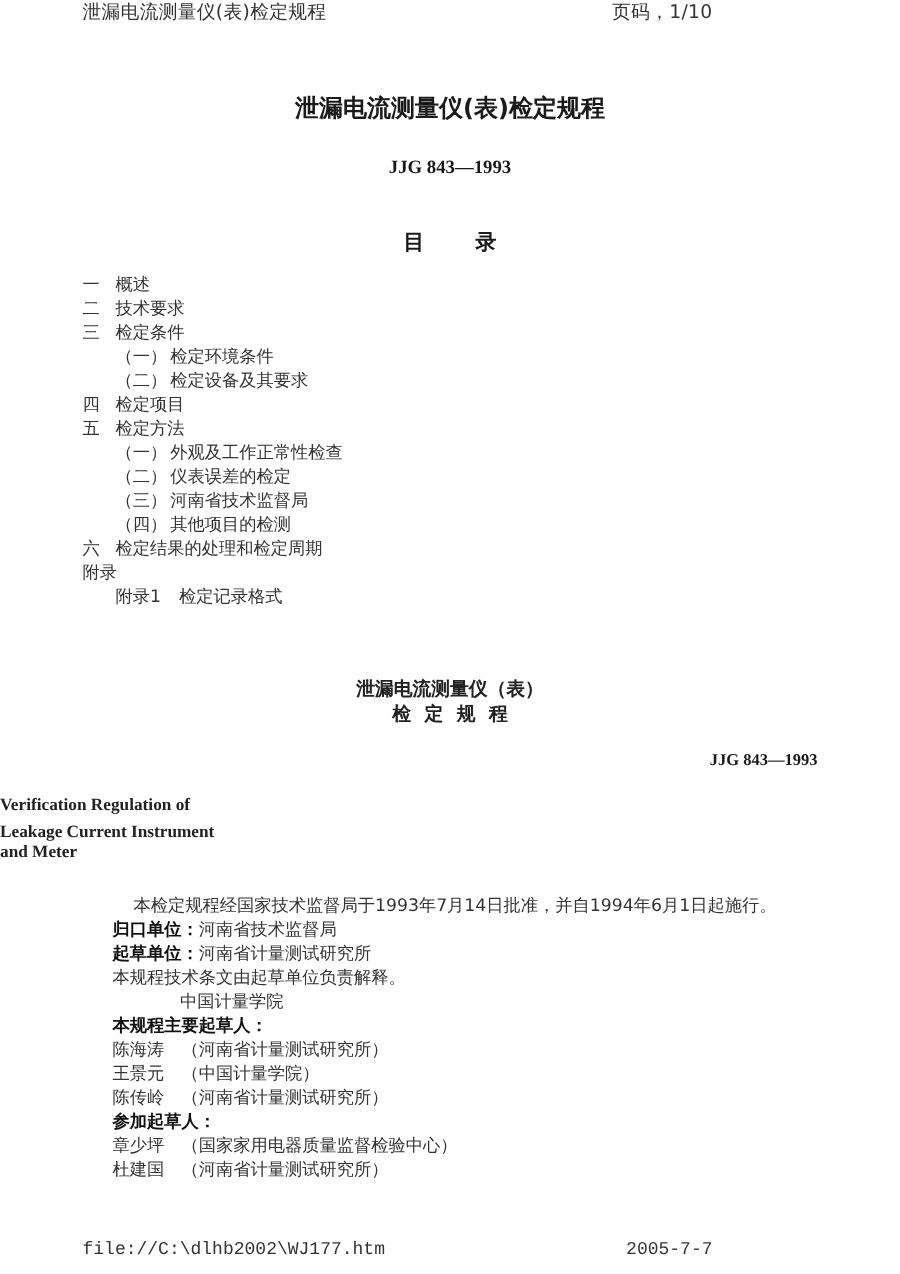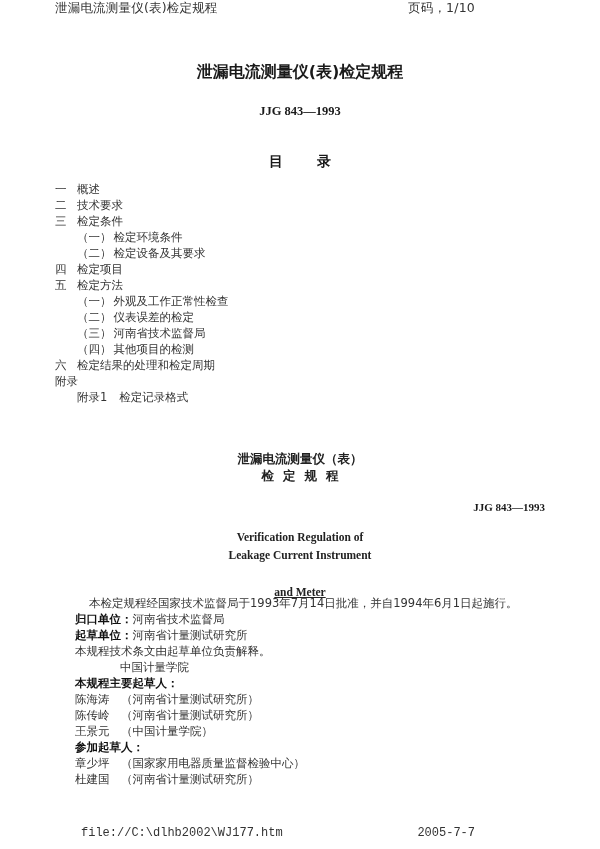--- a/index.html
+++ b/index.html
@@ -87,29 +87,29 @@
 
     .code-right {
       right: 55px;
       top: 501px;
       font-size: 11px;
       font-weight: bold;
       font-family: "Liberation Serif", serif;
     }
 
     .en-title {
-      left: 0; width: 600px; text-align: center;
+      left: 0; width: 600px; 
       font-size: 11.5px;
       font-weight: bold;
       font-family: "Liberation Serif", serif;
       color: #222;
     }
     .en-title.e1 { top: 531px; }
     .en-title.e2 { top: 549px; }
-    .en-title.e3 { top: 586px; text-decoration: underline; }
+    .en-title.e3 { top: 562px; }
 
     .body-block {
       left: 75px;
       font-size: 11.5px;
       font-family: "DejaVu Sans", "Liberation Sans", sans-serif;
       color: #333;
     }
     .line { height: 16px; line-height: 16px; white-space: nowrap; }
     .bold { font-weight: bold; color: #111; }
     .indent-org { padding-left: 45px; }
@@ -194,21 +194,21 @@
 <div class="abs en-title e3">and Meter</div>
 
 <div class="abs body-block" style="top:595px;">
   <div class="line" style="padding-left:14px;">本检定规程经国家技术监督局于1993年7月14日批准，并自1994年6月1日起施行。</div>
   <div class="line"><span class="bold">归口单位：</span><span>河南省技术监督局</span></div>
   <div class="line"><span class="bold">起草单位：</span><span>河南省计量测试研究所</span></div>
   <div class="line">本规程技术条文由起草单位负责解释。</div>
   <div class="line indent-org">中国计量学院</div>
   <div class="line bold">本规程主要起草人：</div>
   <div class="line person"><span class="name">陈海涛</span><span>（河南省计量测试研究所）</span></div>
+  <div class="line person"><span class="name">王景元</span><span>（中国计量学院）</span></div>
   <div class="line person"><span class="name">陈传岭</span><span>（河南省计量测试研究所）</span></div>
-  <div class="line person"><span class="name">王景元</span><span>（中国计量学院）</span></div>
   <div class="line bold">参加起草人：</div>
   <div class="line person"><span class="name">章少坪</span><span>（国家家用电器质量监督检验中心）</span></div>
   <div class="line person"><span class="name">杜建国</span><span>（河南省计量测试研究所）</span></div>
 </div>
 
-<div class="abs run-footer" style="left:55px;margin-left:26px;">file://C:\dlhb2002\WJ177.htm</div>
+<div class="abs run-footer" style="left:55px;">file://C:\dlhb2002\WJ177.htm</div>
 <div class="abs run-footer" style="right:125px;">2005-7-7</div>
 
 </body></html>

